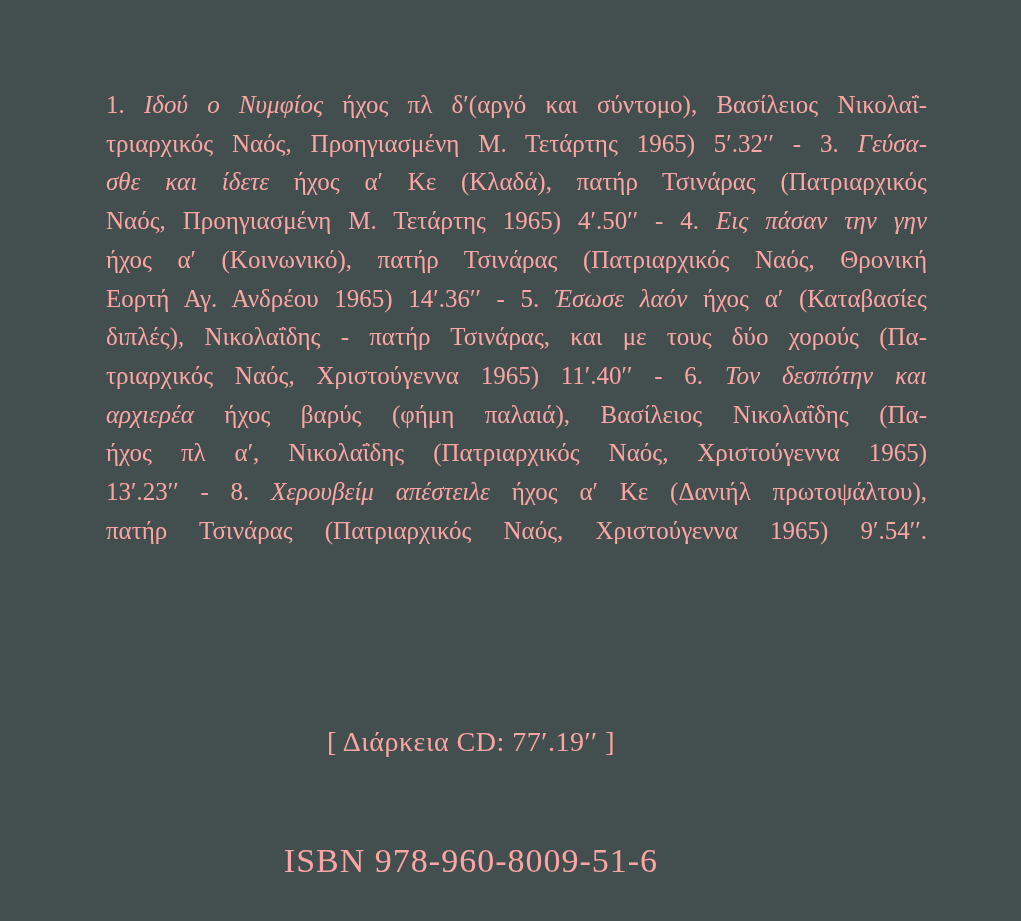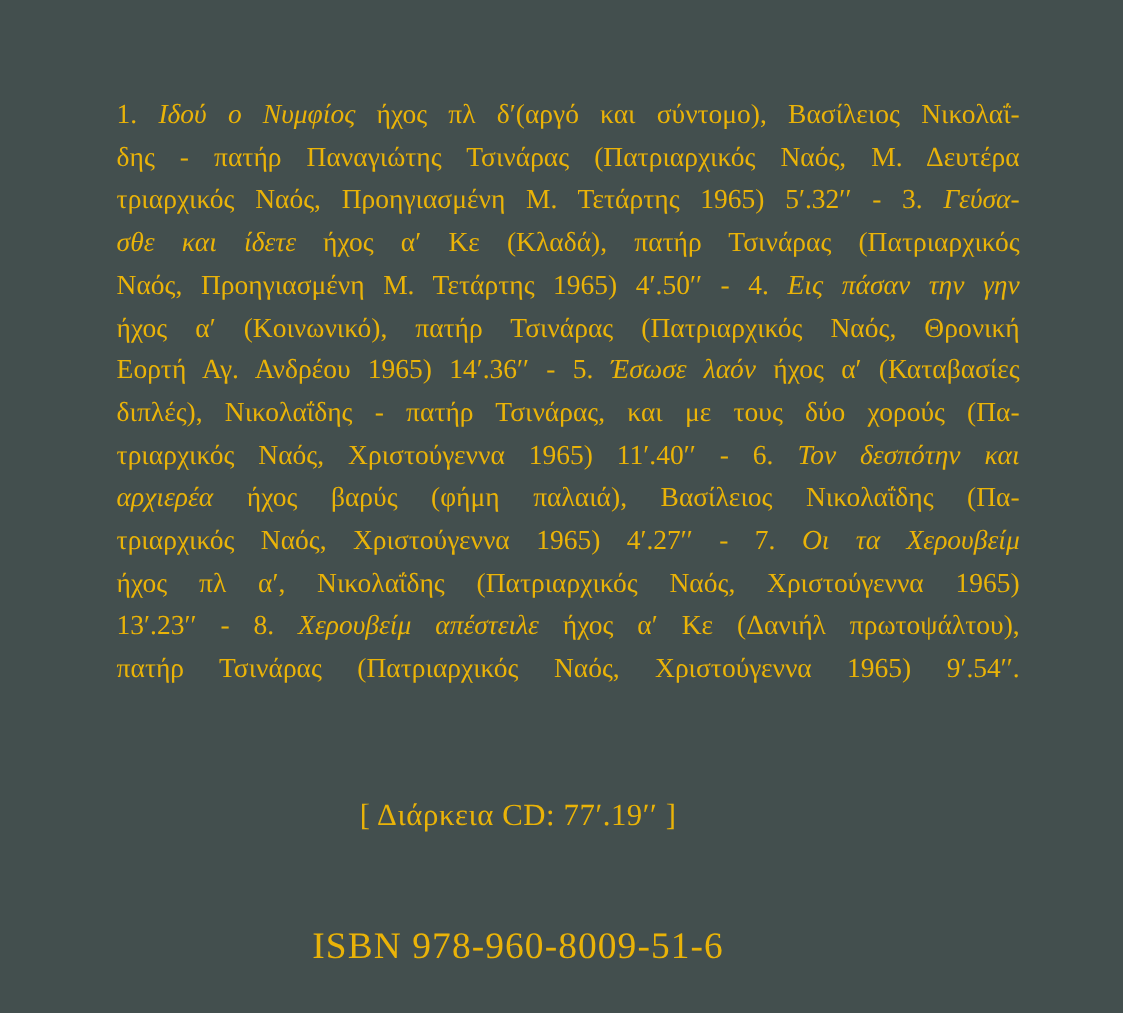--- a/index.html
+++ b/index.html
@@ -46,32 +46,30 @@
   }
   .isbn {
     top: 842px;
     font-size: 34px;
     letter-spacing: 1px;
   }
 </style>
 </head>
 <body>
 
-<div class="cover" style="background: rgb(67, 79, 78); color: #eab308;">
+<div class="cover" style="background: rgb(67, 79, 78); color: #fca5a5;">
   <div class="tracklist">
       <div class="line"><span class="">1. </span><span class="it">Ιδού ο Νυμφίος</span><span class=""> ήχος πλ δ′(αργό και σύντομο), Βασίλειος Νικολαΐ-</span></div>
-      <div class="line"><span class="">δης - πατήρ Παναγιώτης Τσινάρας (Πατριαρχικός Ναός, Μ. Δευτέρα</span></div>
       <div class="line"><span class="">τριαρχικός Ναός, Προηγιασμένη Μ. Τετάρτης 1965) 5′.32′′ - 3. </span><span class="it">Γεύσα-</span></div>
       <div class="line"><span class="it">σθε και ίδετε</span><span class=""> ήχος α′ Κε (Κλαδά), πατήρ Τσινάρας (Πατριαρχικός</span></div>
       <div class="line"><span class="">Ναός, Προηγιασμένη Μ. Τετάρτης 1965) 4′.50′′ - 4. </span><span class="it">Εις πάσαν την γην</span></div>
       <div class="line"><span class="">ήχος α′ (Κοινωνικό), πατήρ Τσινάρας (Πατριαρχικός Ναός, Θρονική</span></div>
       <div class="line"><span class="">Εορτή Αγ. Ανδρέου 1965) 14′.36′′ - 5. </span><span class="it">Έσωσε λαόν</span><span class=""> ήχος α′ (Καταβασίες</span></div>
       <div class="line"><span class="">διπλές), Νικολαΐδης - πατήρ Τσινάρας, και με τους δύο χορούς (Πα-</span></div>
       <div class="line"><span class="">τριαρχικός Ναός, Χριστούγεννα 1965) 11′.40′′ - 6. </span><span class="it">Τον δεσπότην και</span></div>
       <div class="line"><span class="it">αρχιερέα</span><span class=""> ήχος βαρύς (φήμη παλαιά), Βασίλειος Νικολαΐδης (Πα-</span></div>
-      <div class="line"><span class="">τριαρχικός Ναός, Χριστούγεννα 1965) 4′.27′′ - 7. </span><span class="it">Οι τα Χερουβείμ</span></div>
       <div class="line"><span class="">ήχος πλ α′, Νικολαΐδης (Πατριαρχικός Ναός, Χριστούγεννα 1965)</span></div>
       <div class="line"><span class="">13′.23′′ - 8. </span><span class="it">Χερουβείμ απέστειλε</span><span class=""> ήχος α′ Κε (Δανιήλ πρωτοψάλτου),</span></div>
       <div class="line"><span class="">πατήρ Τσινάρας (Πατριαρχικός Ναός, Χριστούγεννα 1965) 9′.54′′.</span></div>
     </div>
   <div class="footer-line duration">[ Διάρκεια CD: 77′.19′′ ]</div>
   <div class="footer-line isbn">ISBN 978-960-8009-51-6</div>
 </div>
 
 </body></html>

